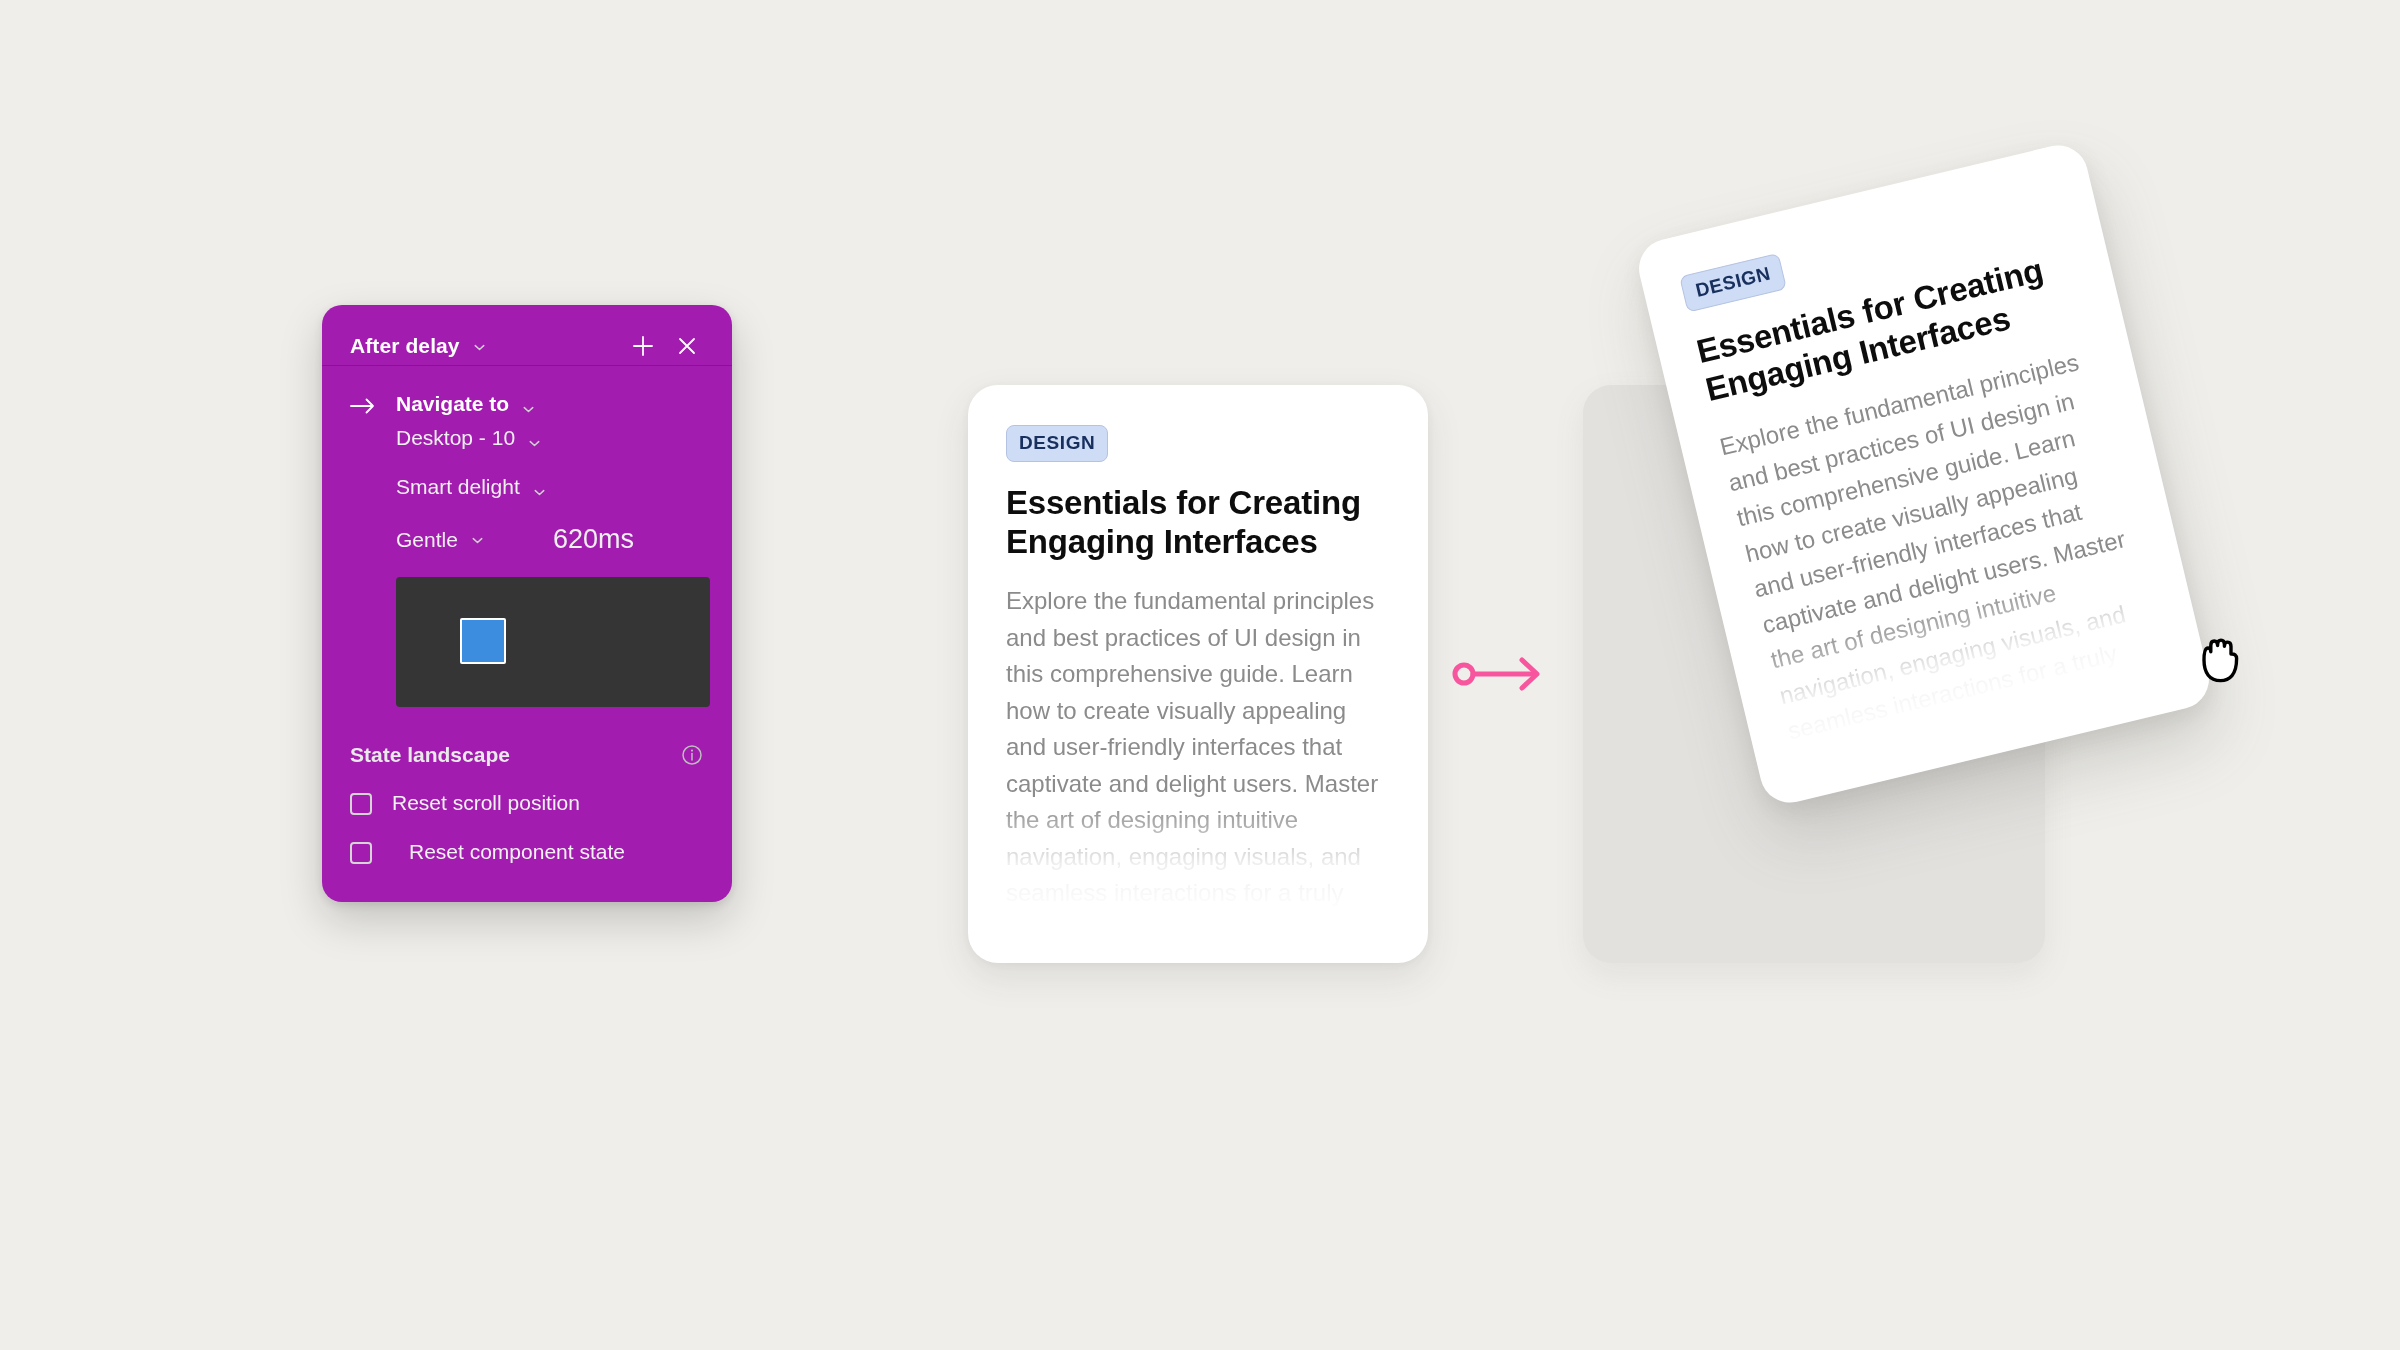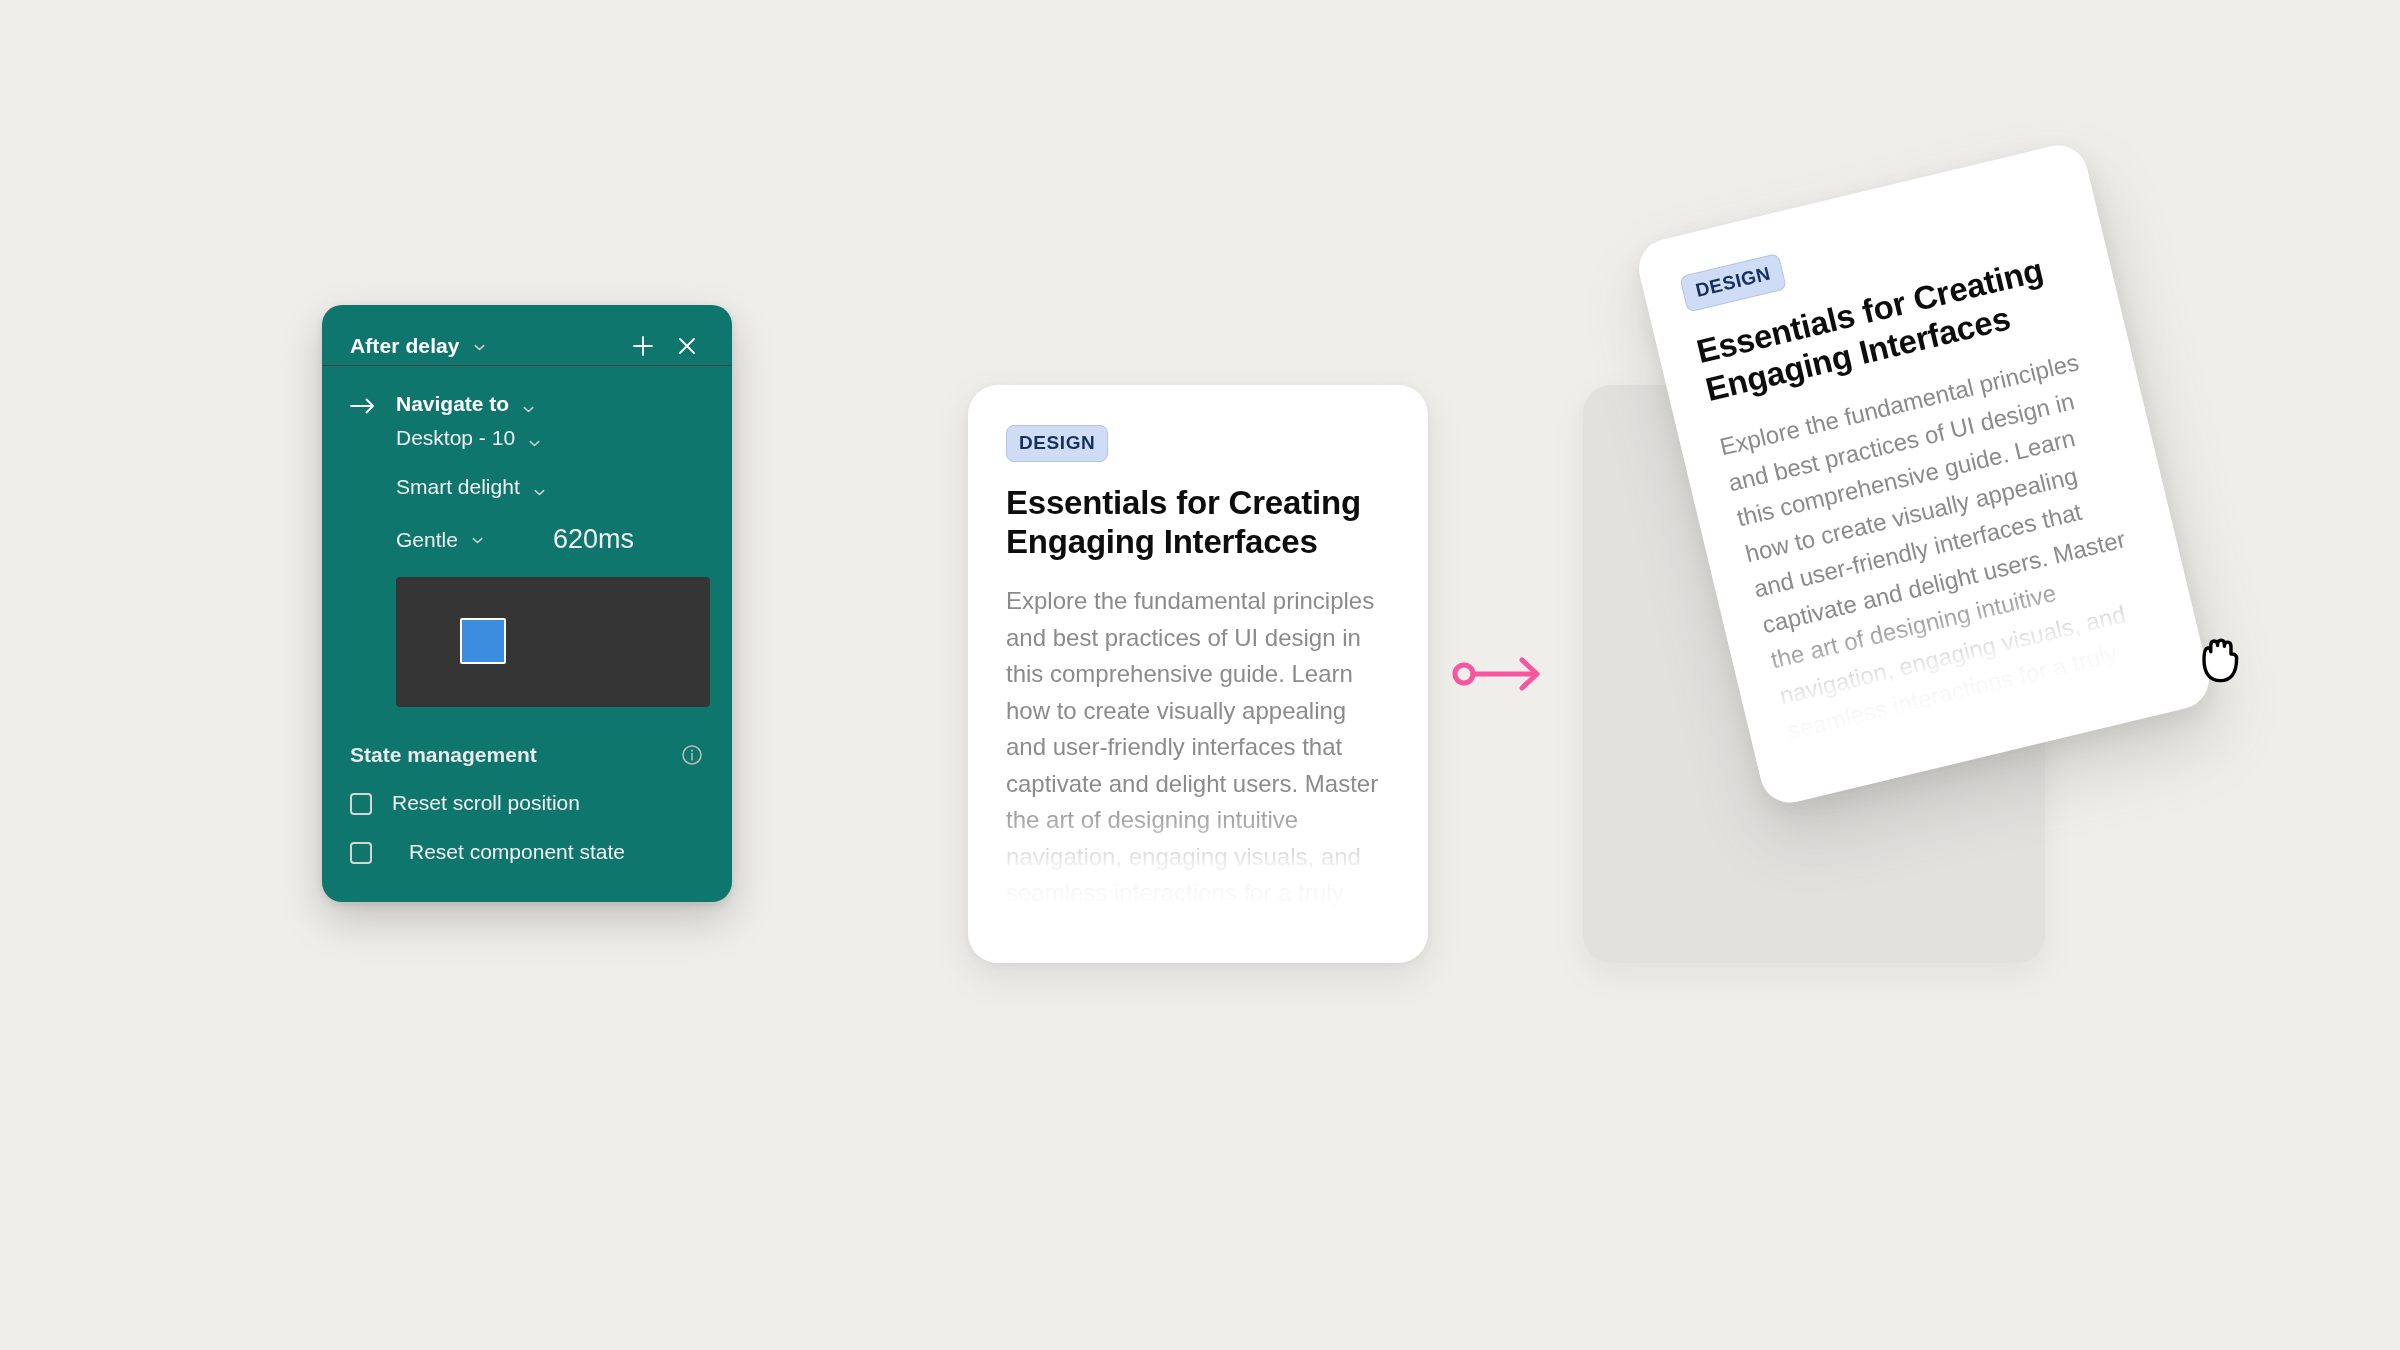--- a/index.html
+++ b/index.html
@@ -22,21 +22,21 @@
     width: 2400px;
     height: 1350px;
   }
 
   
   #proto-panel {
     position: absolute;
     left: 322px;
     top: 305px;
     width: 410px;
-    background: #0f766e;
+    background: #a21caf;
     border-radius: 20px;
     box-shadow: 0 18px 44px rgba(0,0,0,0.18), 0 3px 10px rgba(0,0,0,0.10);
     color: #ffffff;
     overflow: hidden;
   }
   .panel-header {
     display: flex;
     align-items: center;
     padding: 22px 28px 0 28px;
     height: 38px;
@@ -344,21 +344,21 @@
           </svg>
         </span>
         <span class="spring-duration">620ms</span>
       </div>
 
       <div class="preview-box">
         <div class="preview-square"></div>
       </div>
 
       <div class="state-head">
-        <span class="state-title">State management</span>
+        <span class="state-title">State landscape</span>
         <span class="state-spacer"></span>
         <span class="info-icon">
           <svg width="24" height="24" viewBox="0 0 24 24" fill="none">
             <circle cx="12" cy="12" r="9" stroke="#bdbdbd" stroke-width="1.5"></circle>
             <circle cx="12" cy="7.6" r="1.05" fill="#bdbdbd"></circle>
             <path d="M12 10.6 V17" stroke="#bdbdbd" stroke-width="1.5" stroke-linecap="round"></path>
           </svg>
         </span>
       </div>
 

